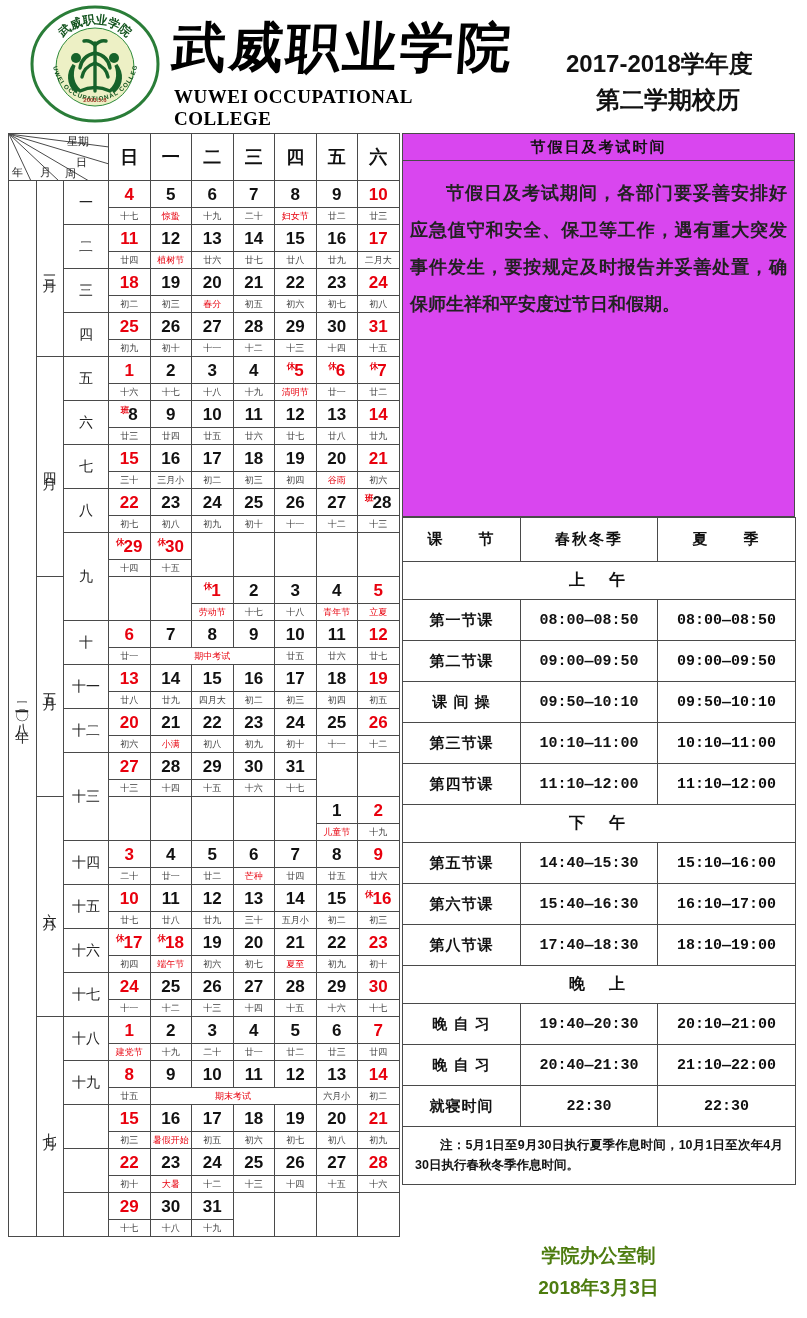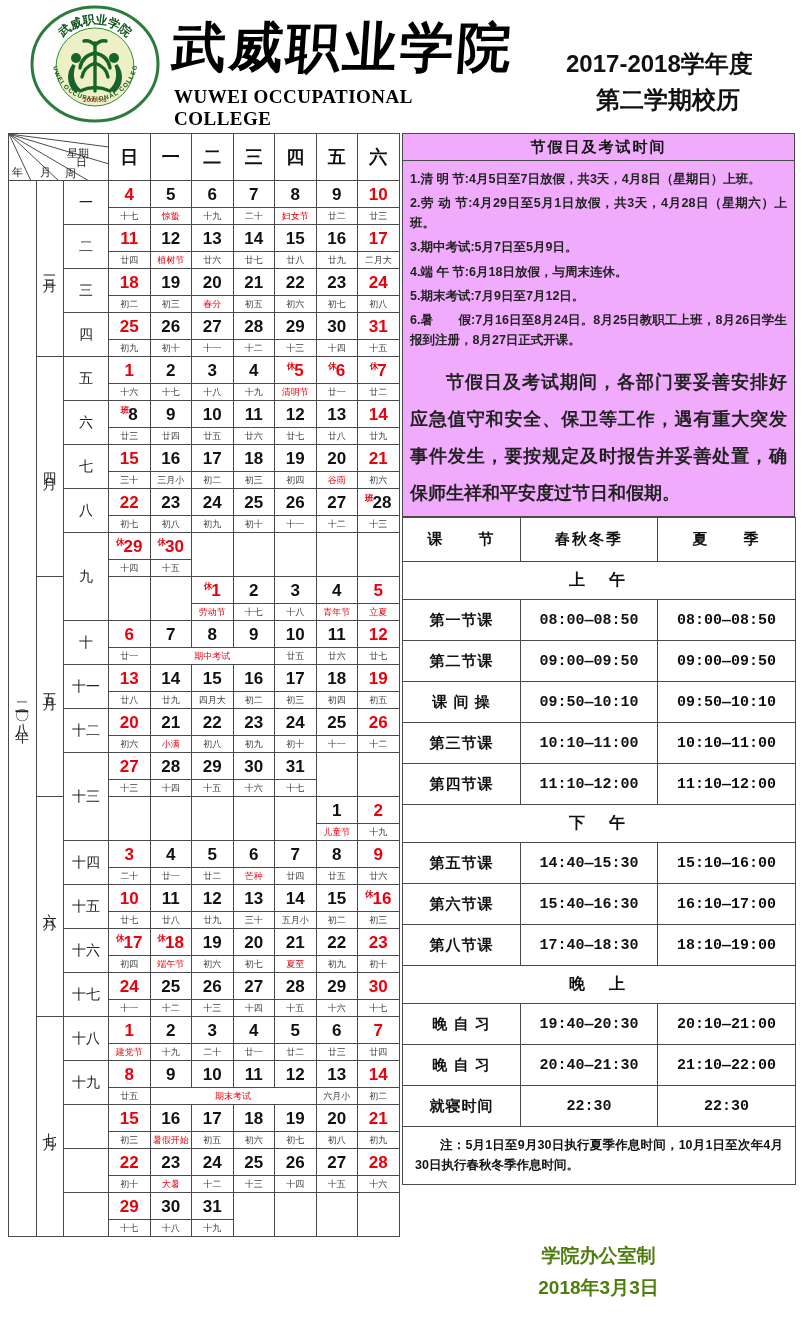--- a/index.html
+++ b/index.html
@@ -38,21 +38,21 @@
   td.num { font-size:17px; font-weight:bold; color:#111; line-height:1; white-space:nowrap; }
   td.num.red { color:#e8000d; }
   td.num .mark { font-size:8.5px; font-weight:bold; color:#e8000d; vertical-align:7px; margin-right:-1px; }
   td.lunar { font-size:9px; color:#3d3d3d; line-height:1; white-space:nowrap; }
   td.lunar.red { color:#e8000d; }
   td.yearcell { writing-mode:vertical-rl; font-size:14px; letter-spacing:7px; color:#222; width:28px; }
   td.monthcell { writing-mode:vertical-rl; font-size:14px; letter-spacing:5px; color:#222; }
   td.weekcell { font-size:14px; color:#222; }
   
   .holbox { position:absolute; left:402px; top:133px; width:393px; height:384px;
-    border:1px solid #4a4a4a; background:#f0abfc; }
+    border:1px solid #4a4a4a; background:#d946ef; }
   .holtitle { font-size:15px; font-weight:bold; text-align:center; padding:4px 0 3px 0;
     border-bottom:1px solid #4a4a4a; letter-spacing:2px; color:#111; }
   .holitems { padding:4px 7px 0 7px; }
   .hitem { font-size:12.5px; font-weight:bold; color:#222; line-height:1.55; margin:5px 0; text-align:justify; }
   .hnote { font-size:18px; font-weight:bold; color:#222; line-height:2.05; margin-top:14px;
     text-indent:2em; padding:0 7px; text-align:justify; }
   table.sched { position:absolute; left:402px; top:517px; width:393px; border-collapse:collapse; table-layout:fixed; }
   table.sched td { border:1px solid #4a4a4a; text-align:center; vertical-align:middle; color:#111; }
   tr.shead td { height:44px; font-size:15px; font-weight:bold; letter-spacing:2px; }
   tr.ssection td { height:38px; font-size:16px; font-weight:bold; letter-spacing:4px; }
@@ -120,21 +120,21 @@
           <td colspan="3" class="corner">
             <svg width="100" height="47" viewBox="0 0 100 47" style="position:absolute;left:0;top:0">
               <g stroke="#4a4a4a" stroke-width="1">
                 <line x1="0" y1="0" x2="100" y2="13"></line>
                 <line x1="0" y1="0" x2="100" y2="30"></line>
                 <line x1="0" y1="0" x2="80" y2="47"></line>
                 <line x1="0" y1="0" x2="50" y2="47"></line>
                 <line x1="0" y1="0" x2="22" y2="47"></line>
               </g>
             </svg>
-            <span class="clab" style="left:58px;top:14px">星期</span>
+            <span class="clab" style="left:58px;top:2px">星期</span>
             <span class="clab" style="left:67px;top:23px">日</span>
             <span class="clab" style="left:3px;top:33px">年</span>
             <span class="clab" style="left:31px;top:33px">月</span>
             <span class="clab" style="left:56px;top:34px">周</span>
           </td>
           <td class="dayhead">日</td>
           <td class="dayhead">一</td>
           <td class="dayhead">二</td>
           <td class="dayhead">三</td>
           <td class="dayhead">四</td>
@@ -577,28 +577,20 @@
           <td class="lunar">十七</td>
           <td class="lunar">十八</td>
           <td class="lunar">十九</td>
         </tr>
       </tbody>
     </table>
   </div>
 
 <div class="holbox">
   <div class="holtitle">节假日及考试时间</div>
-  <div class="holitems" id="holitems">
-      <p class="hitem">1.清 明 节:4月5日至7日放假，共3天，4月8日（星期日）上班。</p>
-      <p class="hitem">2.劳 动 节:4月29日至5月1日放假，共3天，4月28日（星期六）上班。</p>
-      <p class="hitem">3.期中考试:5月7日至5月9日。</p>
-      <p class="hitem">4.端 午 节:6月18日放假，与周末连休。</p>
-      <p class="hitem">5.期末考试:7月9日至7月12日。</p>
-      <p class="hitem">6.暑　　假:7月16日至8月24日。8月25日教职工上班，8月26日学生报到注册，8月27日正式开课。</p>
-    </div>
   <div class="hnote">节假日及考试期间，各部门要妥善安排好应急值守和安全、保卫等工作，遇有重大突发事件发生，要按规定及时报告并妥善处置，确保师生祥和平安度过节日和假期。</div>
 </div>
 
 <div id="schedwrap">
     <table class="sched">
       <colgroup>
         <col style="width:118px">
         <col style="width:137px">
         <col style="width:138px">
       </colgroup>

